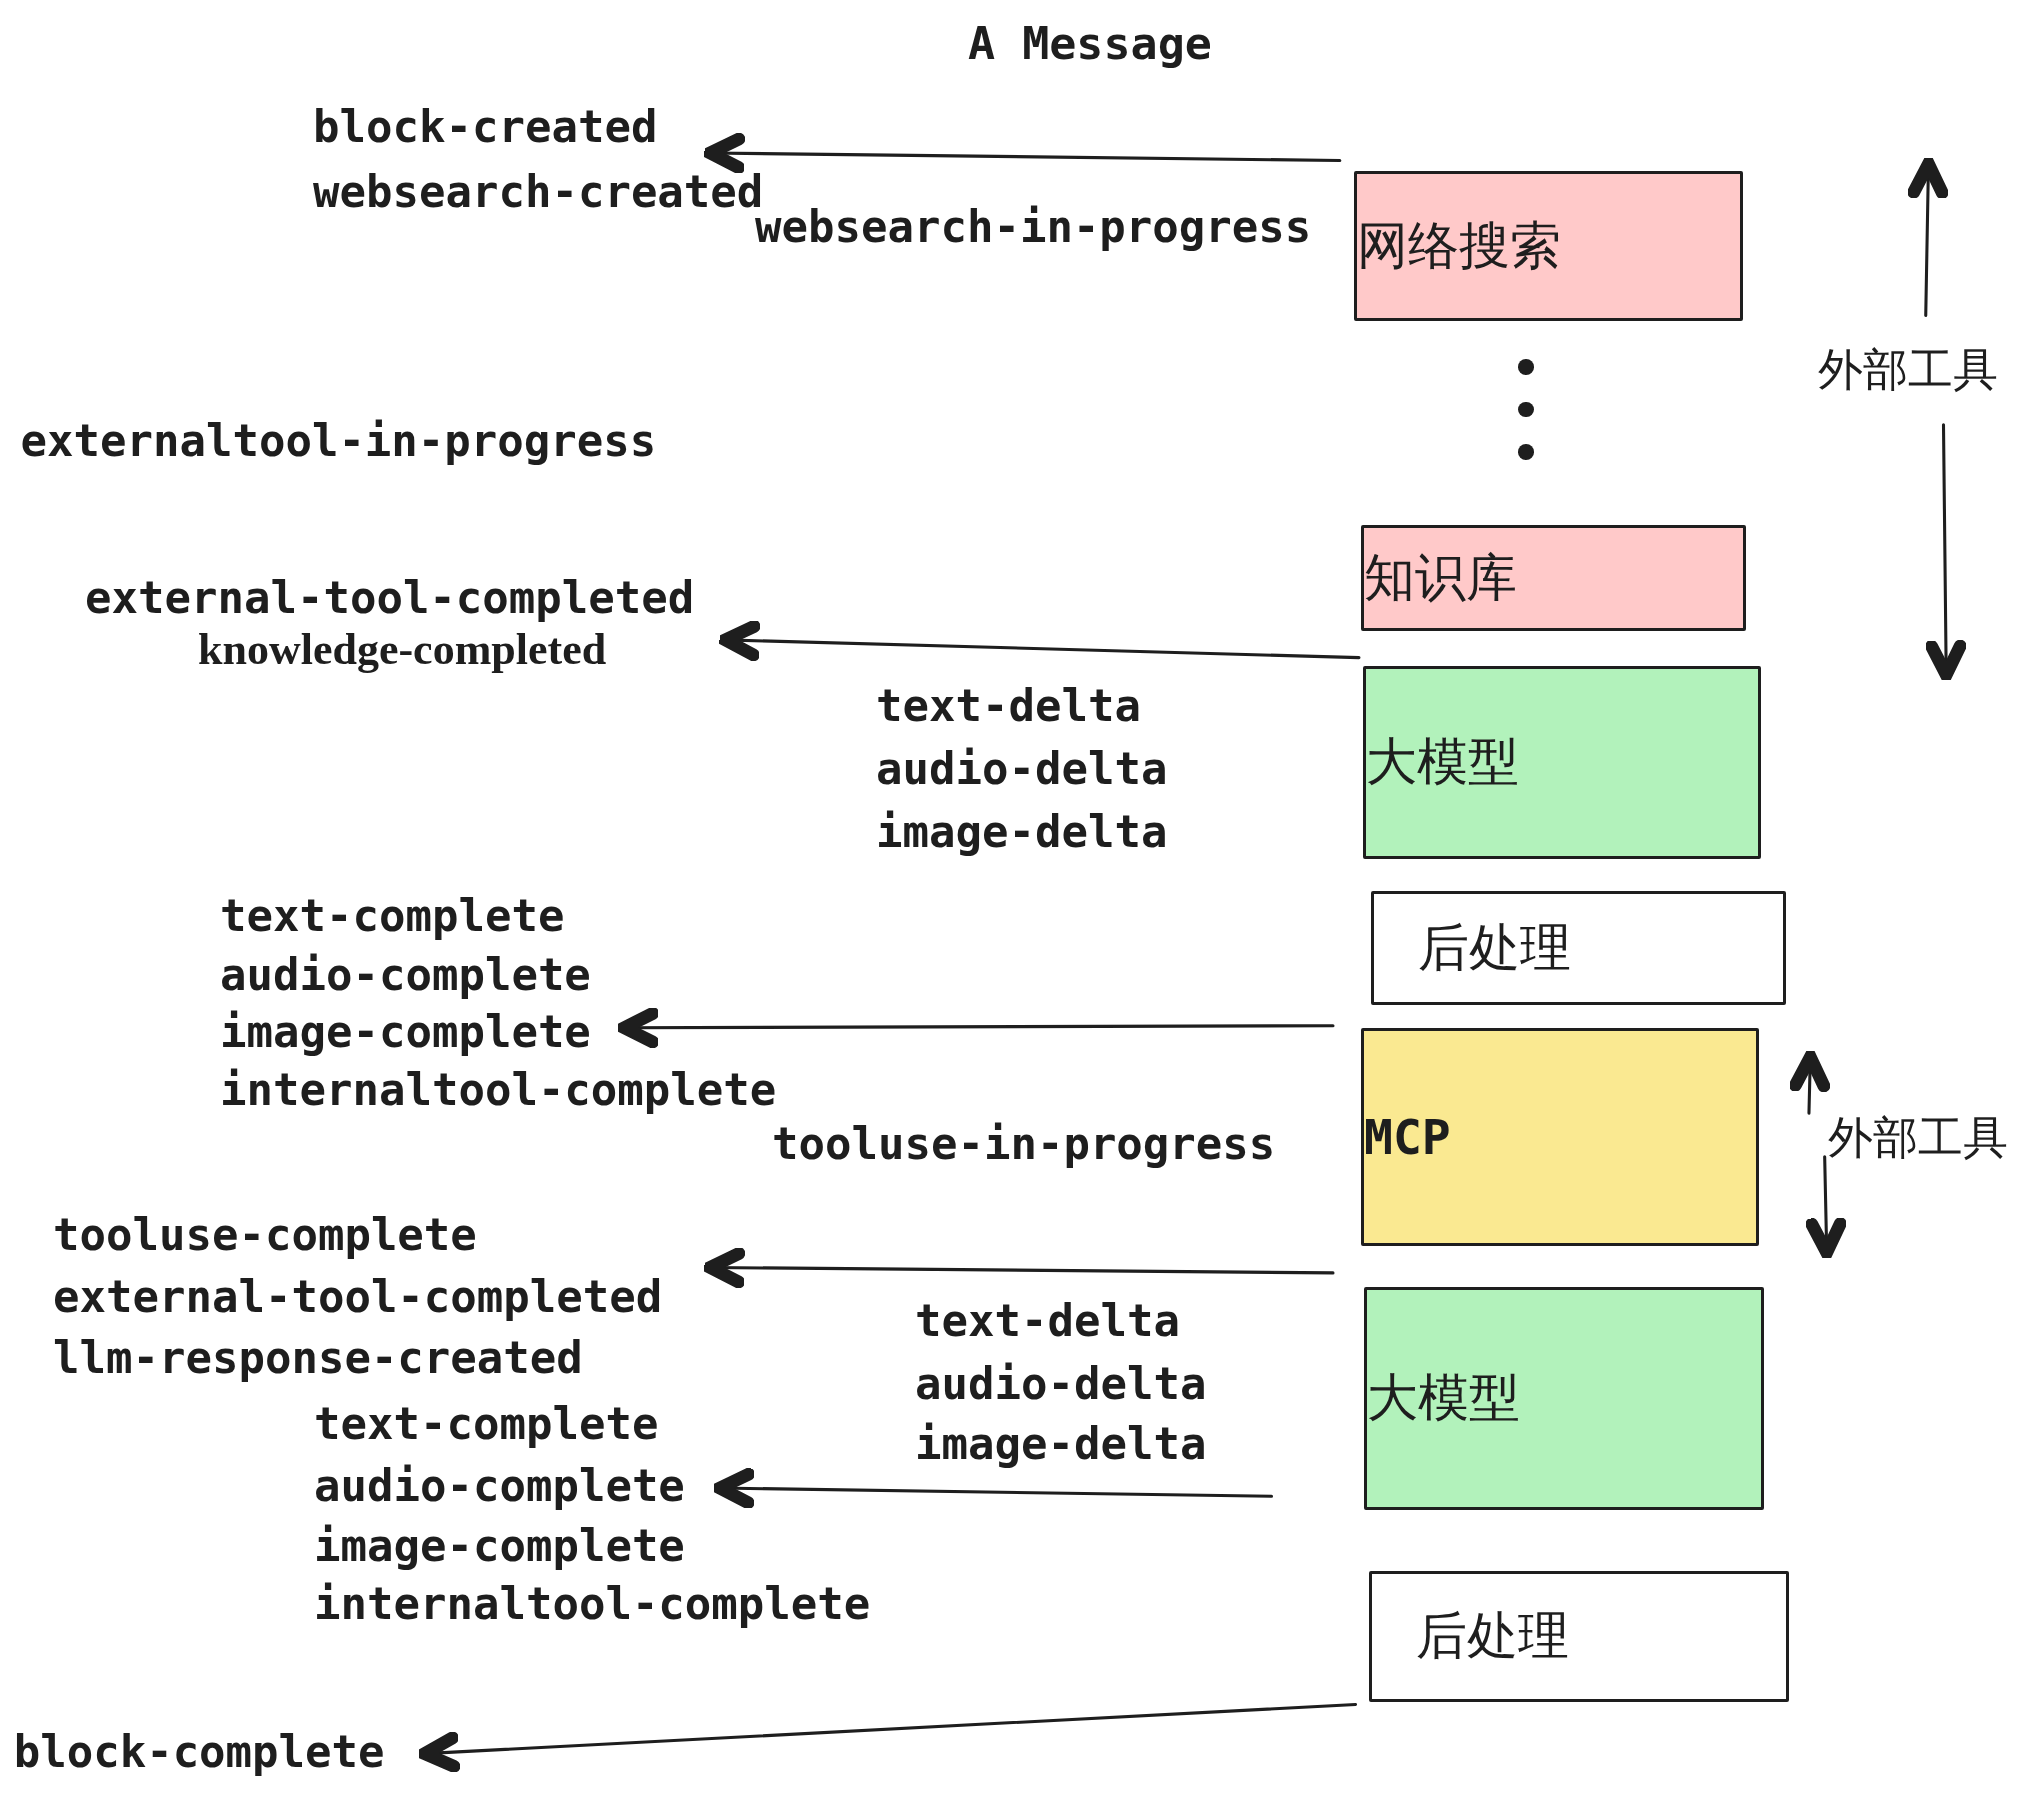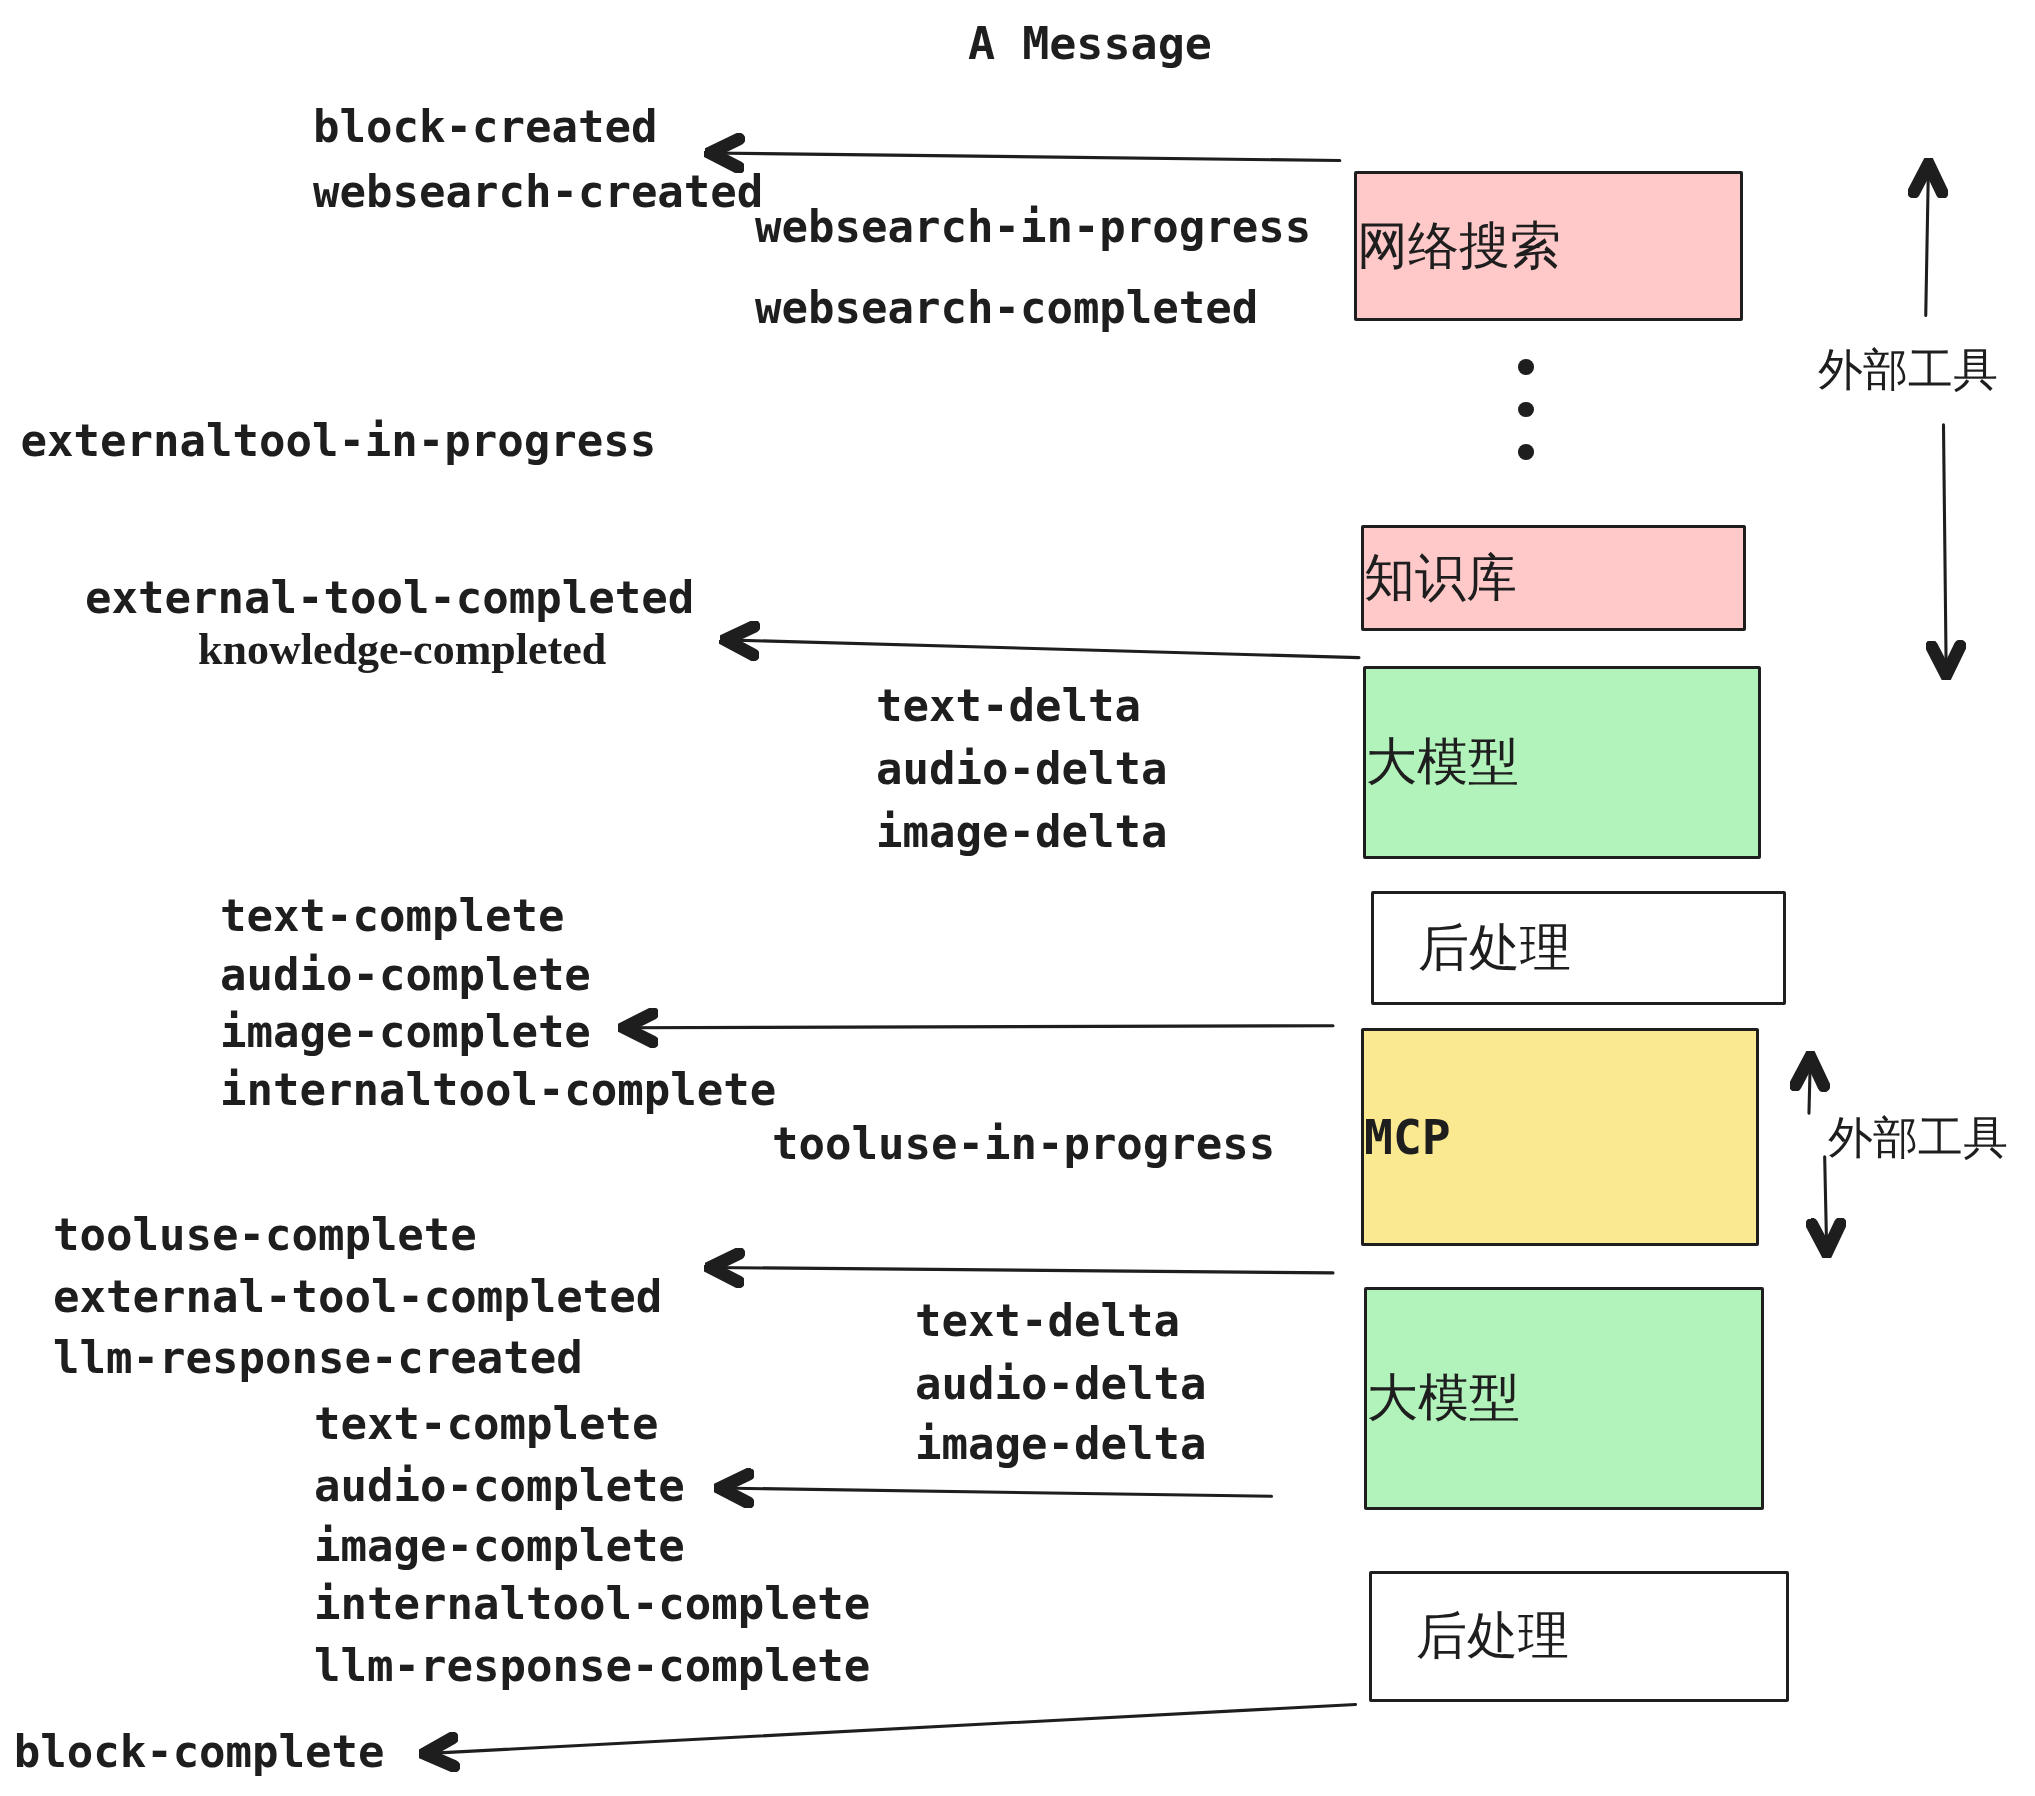--- a/index.html
+++ b/index.html
@@ -98,21 +98,20 @@
   <div class="box fill-white" style="left:1369px;top:1571px;width:420px;height:131px;">
     <span class="blabel">后处理</span>
   </div>
 
   <div class="side-label" style="left:1818px;top:340px;">外部工具</div>
   <div class="side-label" style="left:1828px;top:1108px;">外部工具</div>
 
   <div class="evt" style="left:313px;top:104px;">block-created</div>
   <div class="evt" style="left:313px;top:169px;">websearch-created</div>
   <div class="evt" style="left:755px;top:204px;">websearch-in-progress</div>
-  <div class="evt" style="left:755px;top:285px;">websearch-completed</div>
   <div class="evt" style="left:20.5px;top:418px;">externaltool-in-progress</div>
   <div class="evt" style="left:85px;top:575px;">external-tool-completed</div>
   <div class="evt" style="left:198px;top:627px;font-family:Liberation Serif, serif;">knowledge-completed</div>
 
   <div class="evt" style="left:876px;top:683px;">text-delta</div>
   <div class="evt" style="left:876px;top:746px;">audio-delta</div>
   <div class="evt" style="left:876px;top:809px;">image-delta</div>
 
   <div class="evt" style="left:220px;top:893px;">text-complete</div>
   <div class="evt" style="left:220px;top:952px;">audio-complete</div>
@@ -125,18 +124,17 @@
   <div class="evt" style="left:53px;top:1335px;">llm-response-created</div>
 
   <div class="evt" style="left:915px;top:1298px;">text-delta</div>
   <div class="evt" style="left:915px;top:1361px;">audio-delta</div>
   <div class="evt" style="left:915px;top:1421px;">image-delta</div>
 
   <div class="evt" style="left:314px;top:1401px;">text-complete</div>
   <div class="evt" style="left:314px;top:1463px;">audio-complete</div>
   <div class="evt" style="left:314px;top:1523px;">image-complete</div>
   <div class="evt" style="left:314px;top:1581px;">internaltool-complete</div>
-  <div class="evt" style="left:314px;top:1643px;">llm-response-complete</div>
 
   <div class="evt" style="left:13.7px;top:1729px;">block-complete</div>
 
 </div>
 
 
 </body></html>

